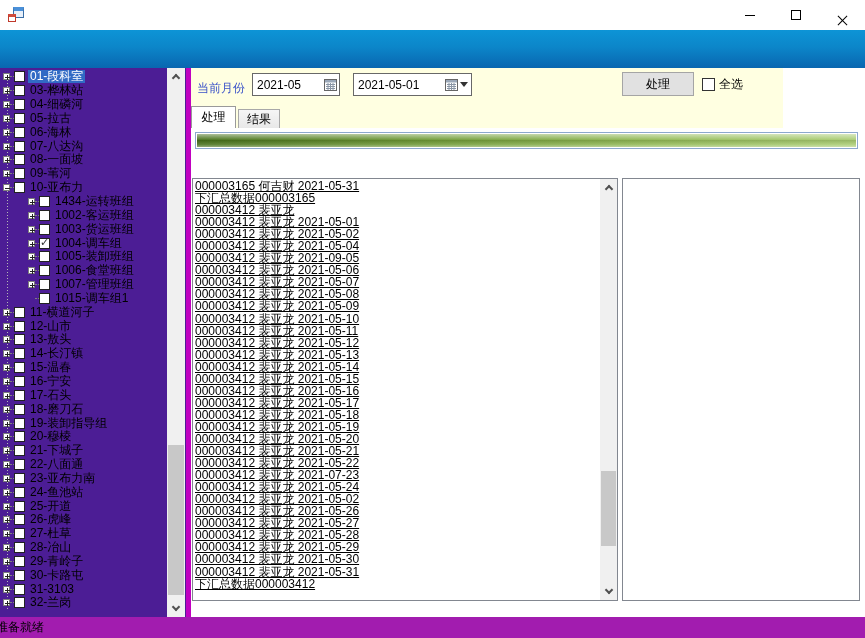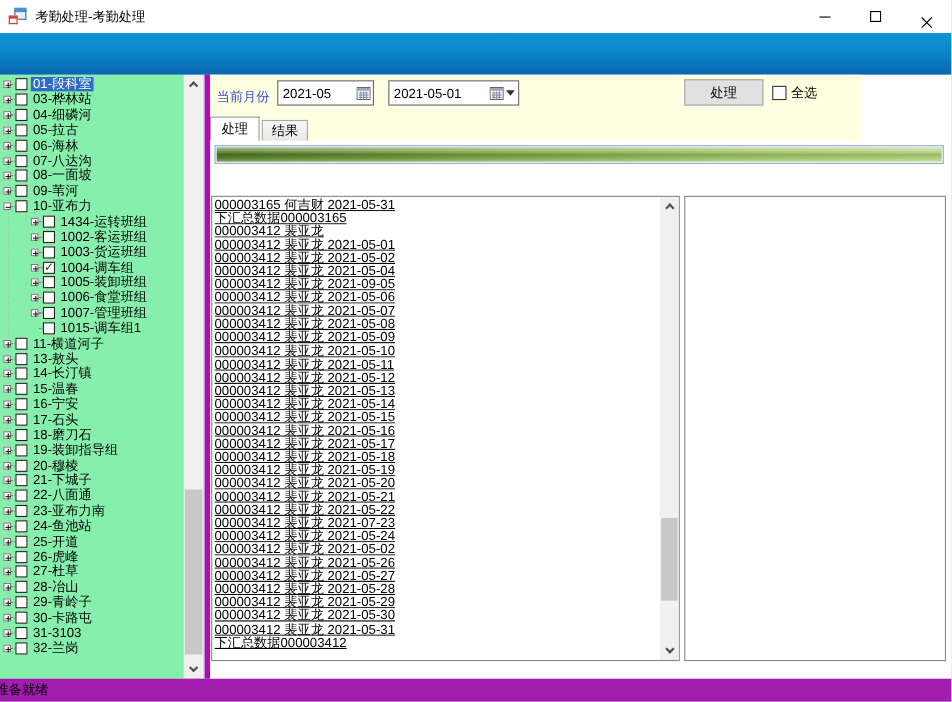--- a/index.html
+++ b/index.html
@@ -21,21 +21,21 @@
   .glyph-close::before { transform:rotate(45deg); }
   .glyph-close::after { transform:rotate(-45deg); }
 
   
   .blueband { position:absolute; left:0; top:30px; width:865px; height:38px; background:linear-gradient(to bottom,#0d94d6 0%,#0c86c9 45%,#0966b0 100%); }
 
   
   .main { position:absolute; left:0; top:68px; width:865px; height:549px; }
 
   
-  .tree-panel { position:absolute; left:0; top:0; width:186px; height:549px; background:#86efac; overflow:hidden; }
+  .tree-panel { position:absolute; left:0; top:0; width:186px; height:549px; background:#4c1d95; overflow:hidden; }
   .tree-rows { position:absolute; left:0; top:2px; width:166px;
                background-image:repeating-linear-gradient(to bottom,#b5b5b5 0 1px,transparent 1px 3px);
                background-size:1px 538px; background-position:7px 4px; background-repeat:no-repeat; }
   .tree-row { height:13.85px; display:flex; align-items:center; white-space:nowrap; padding-left:3px; }
   .tree-row.lvl1 { padding-left:28px; }
   .expander { width:7px; height:7px; border:1px solid #7d7d7d; background:#fff; position:relative; flex:0 0 auto; }
   .exp-plus .expander::before, .exp-minus .expander::before { content:""; position:absolute; left:1px; top:3px; width:5px; height:1px; background:#222; }
   .exp-plus .expander::after { content:""; position:absolute; left:3px; top:1px; width:1px; height:5px; background:#222; }
   .exp-none .expander { visibility:hidden; }
   .hdots { width:4px; height:1px; border-top:1px dotted #808080; flex:0 0 auto; }
@@ -101,21 +101,20 @@
 </head>
 <body>
 
 <div class="window">
 
   <div class="titlebar">
     <span class="app-icon">
       <i class="ic-back"></i>
       <i class="ic-front"></i>
     </span>
-    <span class="title-text">考勤处理-考勤处理</span>
     <div class="caption">
       <div class="cap-btn">
           <span class="glyph-min"></span>
         </div>
       <div class="cap-btn">
           <span class="glyph-max"></span>
         </div>
       <div class="cap-btn">
           <span class="glyph-close"></span>
         </div>
@@ -229,20 +228,26 @@
             <span class="expander"></span>
             <span class="hdots"></span>
             <span class="tcb"></span>
             <span class="tlbl">1015-调车组1</span>
           </div>
           <div class="tree-row exp-plus">
             <span class="expander"></span>
             <span class="hdots"></span>
             <span class="tcb"></span>
             <span class="tlbl">11-横道河子</span>
+          </div>
+          <div class="tree-row exp-plus">
+            <span class="expander"></span>
+            <span class="hdots"></span>
+            <span class="tcb"></span>
+            <span class="tlbl">12-山市</span>
           </div>
           <div class="tree-row exp-plus">
             <span class="expander"></span>
             <span class="hdots"></span>
             <span class="tcb"></span>
             <span class="tlbl">13-敖头</span>
           </div>
           <div class="tree-row exp-plus">
             <span class="expander"></span>
             <span class="hdots"></span>

